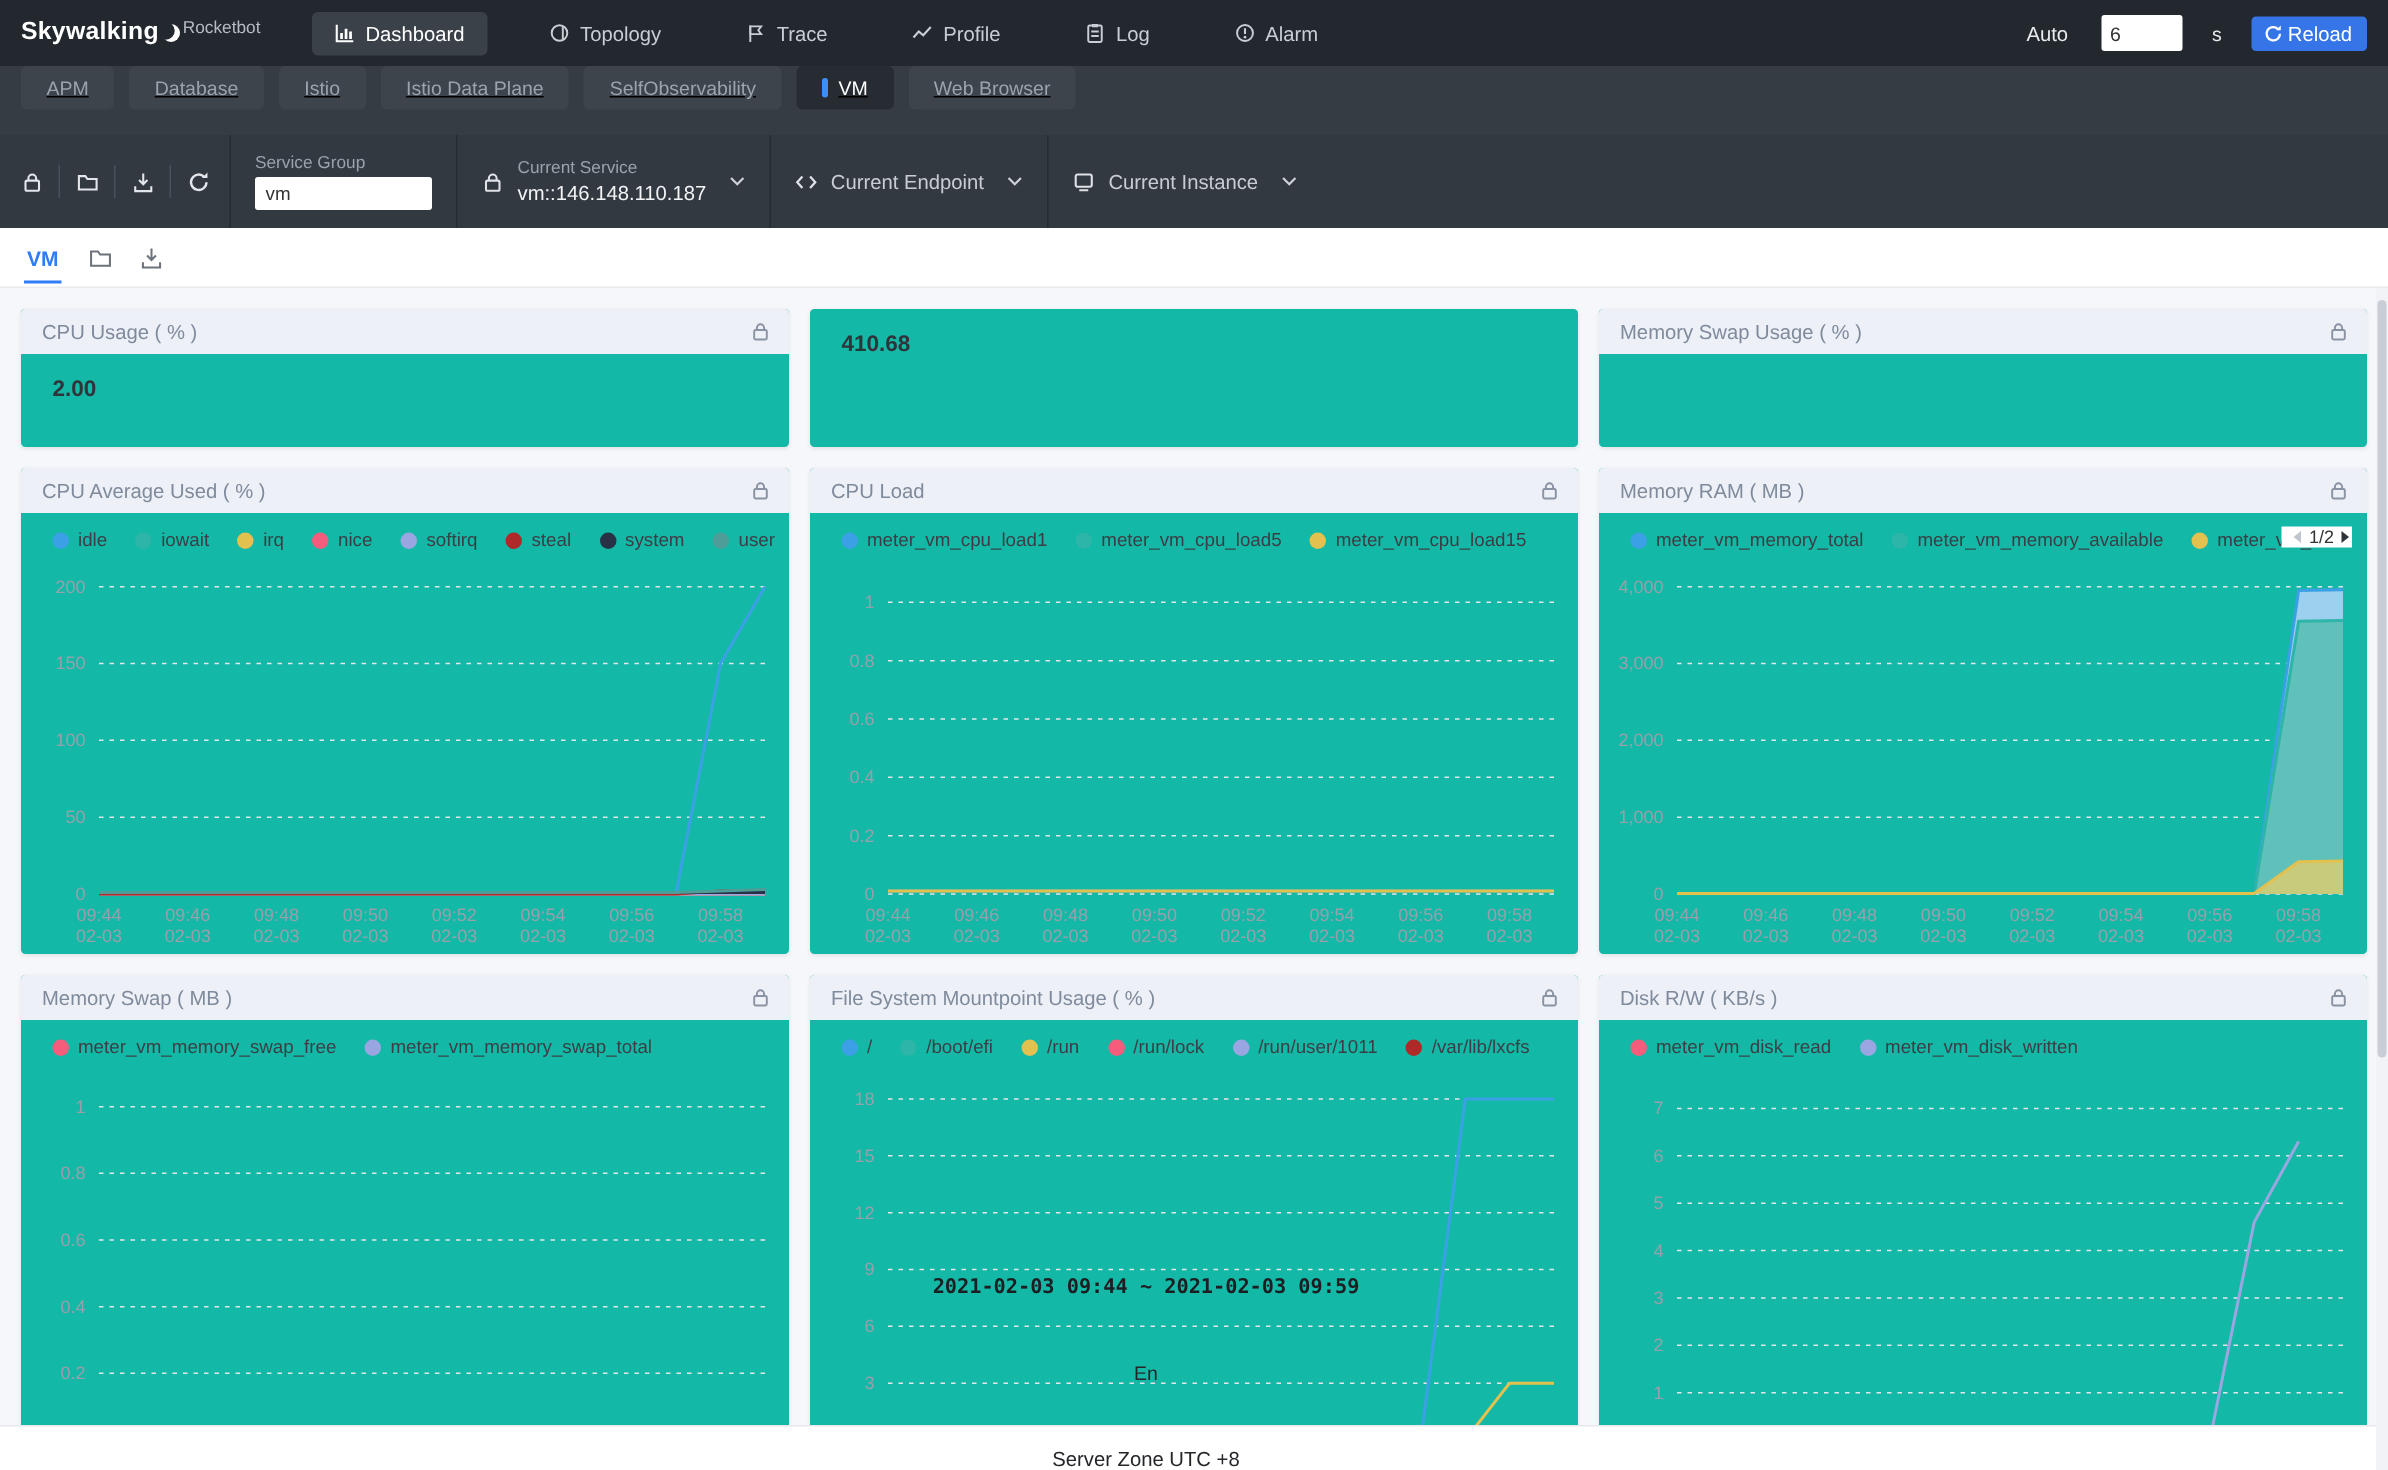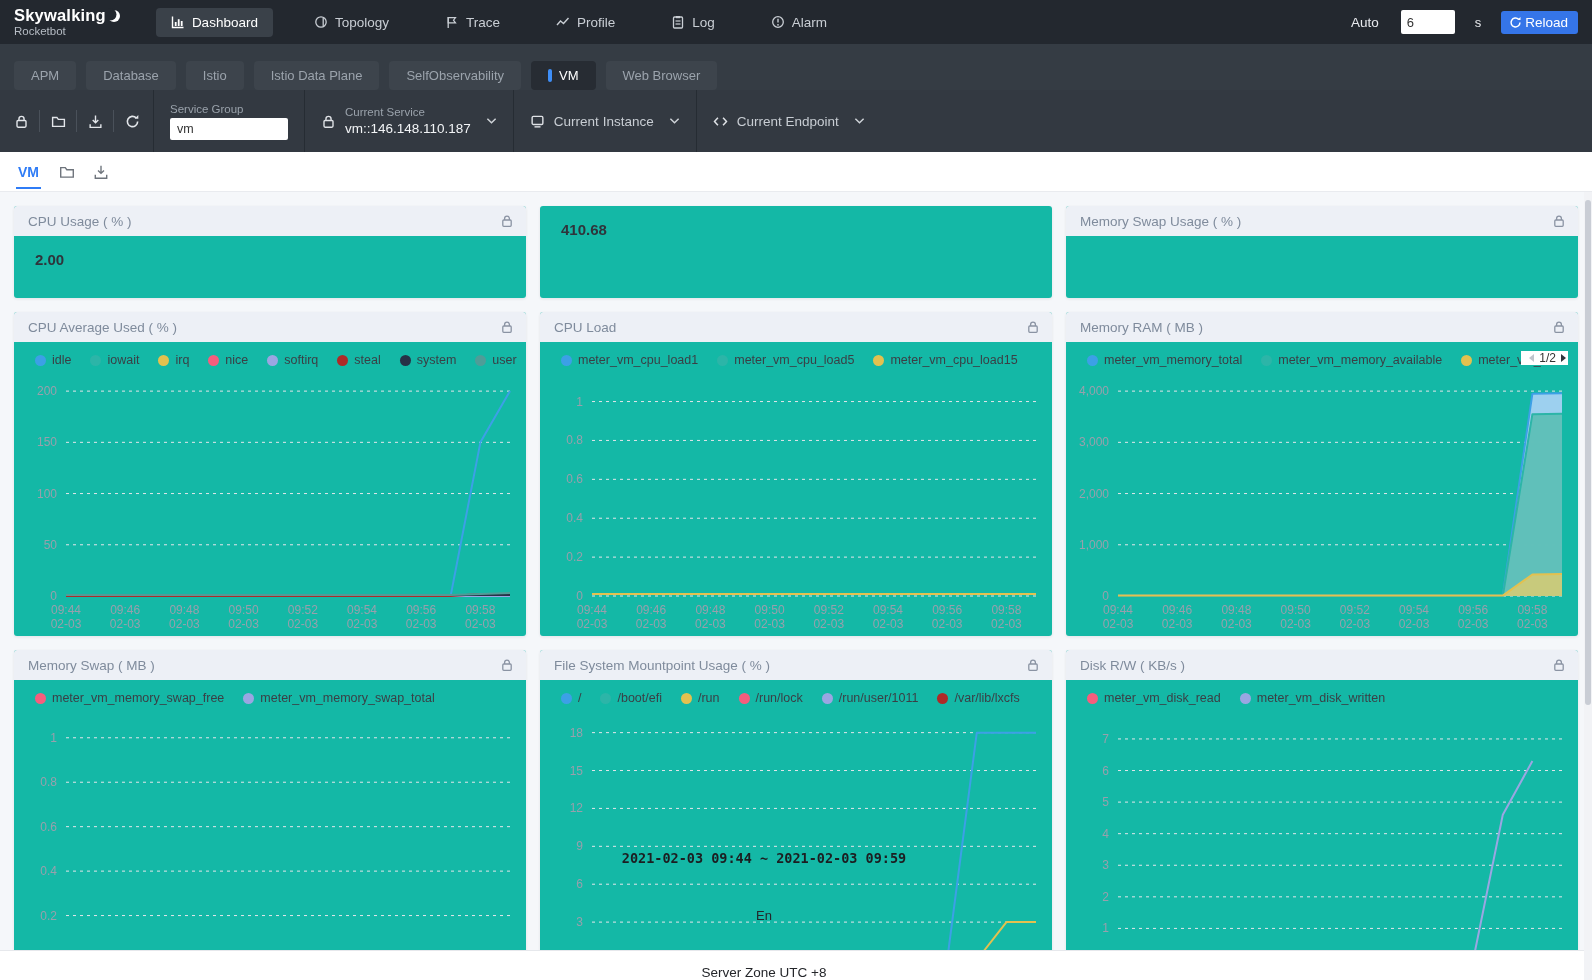--- a/index.html
+++ b/index.html
@@ -1,42 +1,42 @@
 <!DOCTYPE html>
 <html><head>
 <meta charset="utf-8">
 <style>
   * { margin:0; padding:0; box-sizing:border-box; }
   html,body { width:1592px; height:980px; overflow:hidden; background:#f5f7fa;
     font-family:"Liberation Sans", sans-serif; }
 
   
   .topnav { height:44px; background:#23282f; display:flex; align-items:center; padding:0 14px; }
-  .brand { display:flex; flex-direction:column; line-height:1.05; margin-right:34px; }
+  .brand { display:flex; line-height:1.05; margin-right:34px; }
   .brand-row { display:flex; align-items:center; gap:2px; }
   .brand-name { color:#fff; font-size:16.5px; font-weight:bold; letter-spacing:.2px; }
   .brand-sub { color:#b6bcc4; font-size:11.5px; }
   .nav-items { display:flex; align-items:center; gap:26px; }
   .nav-item { display:flex; align-items:center; gap:7px; color:#c9ced4; font-size:13.5px;
     padding:7px 15px; border-radius:4px; cursor:pointer; }
   .nav-item.active { background:#3a4149; color:#fff; }
   .nav-item .ic { width:14px; height:14px; display:inline-flex; }
   .nav-item .ic svg { width:100%; height:100%; }
   .topnav-right { margin-left:auto; display:flex; align-items:center; gap:20px; }
   .auto-label { color:#e8eaee; font-size:13.5px; margin-right:2px; }
   .auto-input { width:54px; height:24px; border:none; border-radius:2px; padding:0 6px;
     font-size:13px; color:#333; font-family:"Liberation Sans",sans-serif; }
   .auto-unit { color:#e8eaee; font-size:13px; }
   .reload-btn { display:flex; align-items:center; gap:3px; background:#3575e8; color:#ffffff;
     border:none; border-radius:3px; padding:4px 10px 4px 8px; font-size:13.5px; cursor:pointer; }
   .reload-btn .ic { width:13px; height:13px; display:inline-flex; }
   .reload-btn .ic svg { width:100%; height:100%; }
 
   
-  .tabbar { height:46px; background:#353c44; display:flex; align-items:flex-end; gap:10px; padding:0 14px; }
+  .tabbar { height:46px; background:#353c44; display:flex; align-items:flex-start; gap:10px; padding:0 14px;text-decoration:underline; }
   .dash-tab { background:#3d444c; color:#9ba3ac; font-size:13px; padding:7px 17px;
     border-radius:4px; cursor:pointer; display:flex; align-items:center; gap:7px; }
   .dash-tab.active { background:#272c33; color:#fff; }
   .tab-indicator { width:4px; height:13px; border-radius:2px; background:#3e8ef7; display:inline-block; }
 
   
   .toolbar { height:62px; background:#333941; display:flex; align-items:stretch; }
   .tool-icons { display:flex; align-items:center; padding:0 6px; }
   .tool-btn { width:30px; height:24px; display:flex; align-items:center; justify-content:center;
     color:#e3e6ea; cursor:pointer; }
@@ -261,38 +261,38 @@
     </div>
     <span class="chev">
         <svg viewBox="0 0 12 8">
           <path d="M1.5 1.5L6 6l4.5-4.5" fill="none" stroke="currentColor" stroke-width="1.6"></path>
         </svg>
       </span>
   </div>
   <div class="tb-section">
     <span class="tb-icon">
         <svg viewBox="0 0 14 14">
-          <rect x="2" y="2.2" width="10" height="7.6" rx="1.2" fill="none" stroke="currentColor" stroke-width="1.3"></rect>
-          <line x1="4.2" y1="12" x2="9.8" y2="12" stroke="currentColor" stroke-width="1.3"></line>
-        </svg>
-      </span>
-    <span class="tb-value" style="color:#c8cdd3">Current Instance</span>
+          <path d="M4.6 3.4L1.4 7l3.2 3.6M9.4 3.4L12.6 7l-3.2 3.6" fill="none" stroke="currentColor" stroke-width="1.4"></path>
+        </svg>
+      </span>
+    <span class="tb-value" style="color:#c8cdd3">Current Endpoint</span>
     <span class="chev">
         <svg viewBox="0 0 12 8">
           <path d="M1.5 1.5L6 6l4.5-4.5" fill="none" stroke="currentColor" stroke-width="1.6"></path>
         </svg>
       </span>
   </div>
   <div class="tb-section">
     <span class="tb-icon">
         <svg viewBox="0 0 14 14">
-          <path d="M4.6 3.4L1.4 7l3.2 3.6M9.4 3.4L12.6 7l-3.2 3.6" fill="none" stroke="currentColor" stroke-width="1.4"></path>
-        </svg>
-      </span>
-    <span class="tb-value" style="color:#c8cdd3">Current Endpoint</span>
+          <rect x="2" y="2.2" width="10" height="7.6" rx="1.2" fill="none" stroke="currentColor" stroke-width="1.3"></rect>
+          <line x1="4.2" y1="12" x2="9.8" y2="12" stroke="currentColor" stroke-width="1.3"></line>
+        </svg>
+      </span>
+    <span class="tb-value" style="color:#c8cdd3">Current Instance</span>
     <span class="chev">
         <svg viewBox="0 0 12 8">
           <path d="M1.5 1.5L6 6l4.5-4.5" fill="none" stroke="currentColor" stroke-width="1.6"></path>
         </svg>
       </span>
   </div>
 </div>
 
 <div class="viewrow">
   <span class="view-tab">VM</span>

